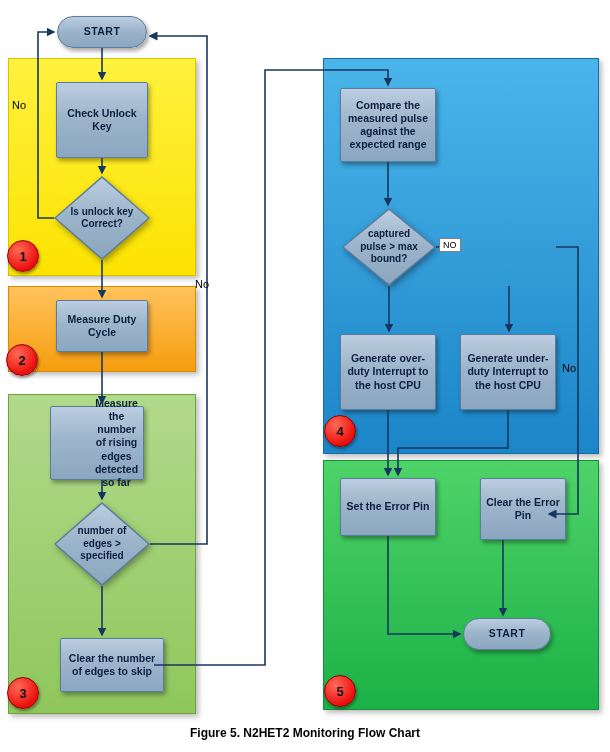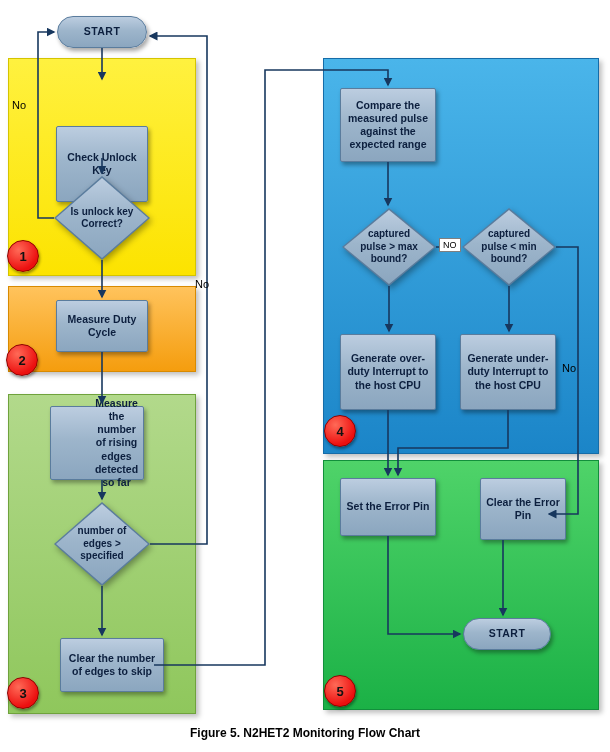--- a/index.html
+++ b/index.html
@@ -55,21 +55,21 @@
 <div class="canvas">
 
   <div class="region region-unlock"></div>
   <div class="region region-duty"></div>
   <div class="region region-edges"></div>
   <div class="region region-compare"></div>
   <div class="region region-error"></div>
 
   <div class="node stadium" style="left:57px;top:16px;width:90px;height:32px;">START</div>
 
-  <div class="node" style="left:56px;top:82px;width:92px;height:76px;margin-top:44px;">Check Unlock Key</div>
+  <div class="node" style="left:56px;top:82px;width:92px;height:76px;">Check Unlock Key</div>
 
   <div class="diamond" style="left:54px;top:176px;width:96px;height:84px;">
     <div class="d-border"></div>
     <div class="d-fill"></div>
     <div class="d-text">Is unlock key Correct?</div>
   </div>
 
   <div class="node" style="left:56px;top:300px;width:92px;height:52px;">Measure Duty Cycle</div>
 
   <div class="node" style="left:50px;top:406px;width:94px;height:74px;padding-left:44px;">Measure the number of rising edges detected so far</div>
@@ -83,25 +83,20 @@
   <div class="node" style="left:60px;top:638px;width:104px;height:54px;">Clear the number of edges to skip</div>
 
   <div class="node" style="left:340px;top:88px;width:96px;height:74px;">Compare the measured pulse against the expected range</div>
 
   <div class="diamond" style="left:342px;top:208px;width:94px;height:78px;">
     <div class="d-border"></div>
     <div class="d-fill"></div>
     <div class="d-text">captured pulse &gt; max bound?</div>
   </div>
 
-  <div class="diamond" style="left:462px;top:208px;width:94px;height:78px;">
-    <div class="d-border"></div>
-    <div class="d-fill"></div>
-    <div class="d-text">captured pulse &lt; min bound?</div>
-  </div>
 
   <div class="node" style="left:340px;top:334px;width:96px;height:76px;">Generate over-duty Interrupt to the host CPU</div>
 
   <div class="node" style="left:460px;top:334px;width:96px;height:76px;">Generate under-duty Interrupt to the host CPU</div>
 
   <div class="node" style="left:340px;top:478px;width:96px;height:58px;">Set the Error Pin</div>
 
   <div class="node" style="left:480px;top:478px;width:86px;height:62px;">Clear the Error Pin</div>
 
   <div class="node stadium" style="left:463px;top:618px;width:88px;height:32px;">START</div>

